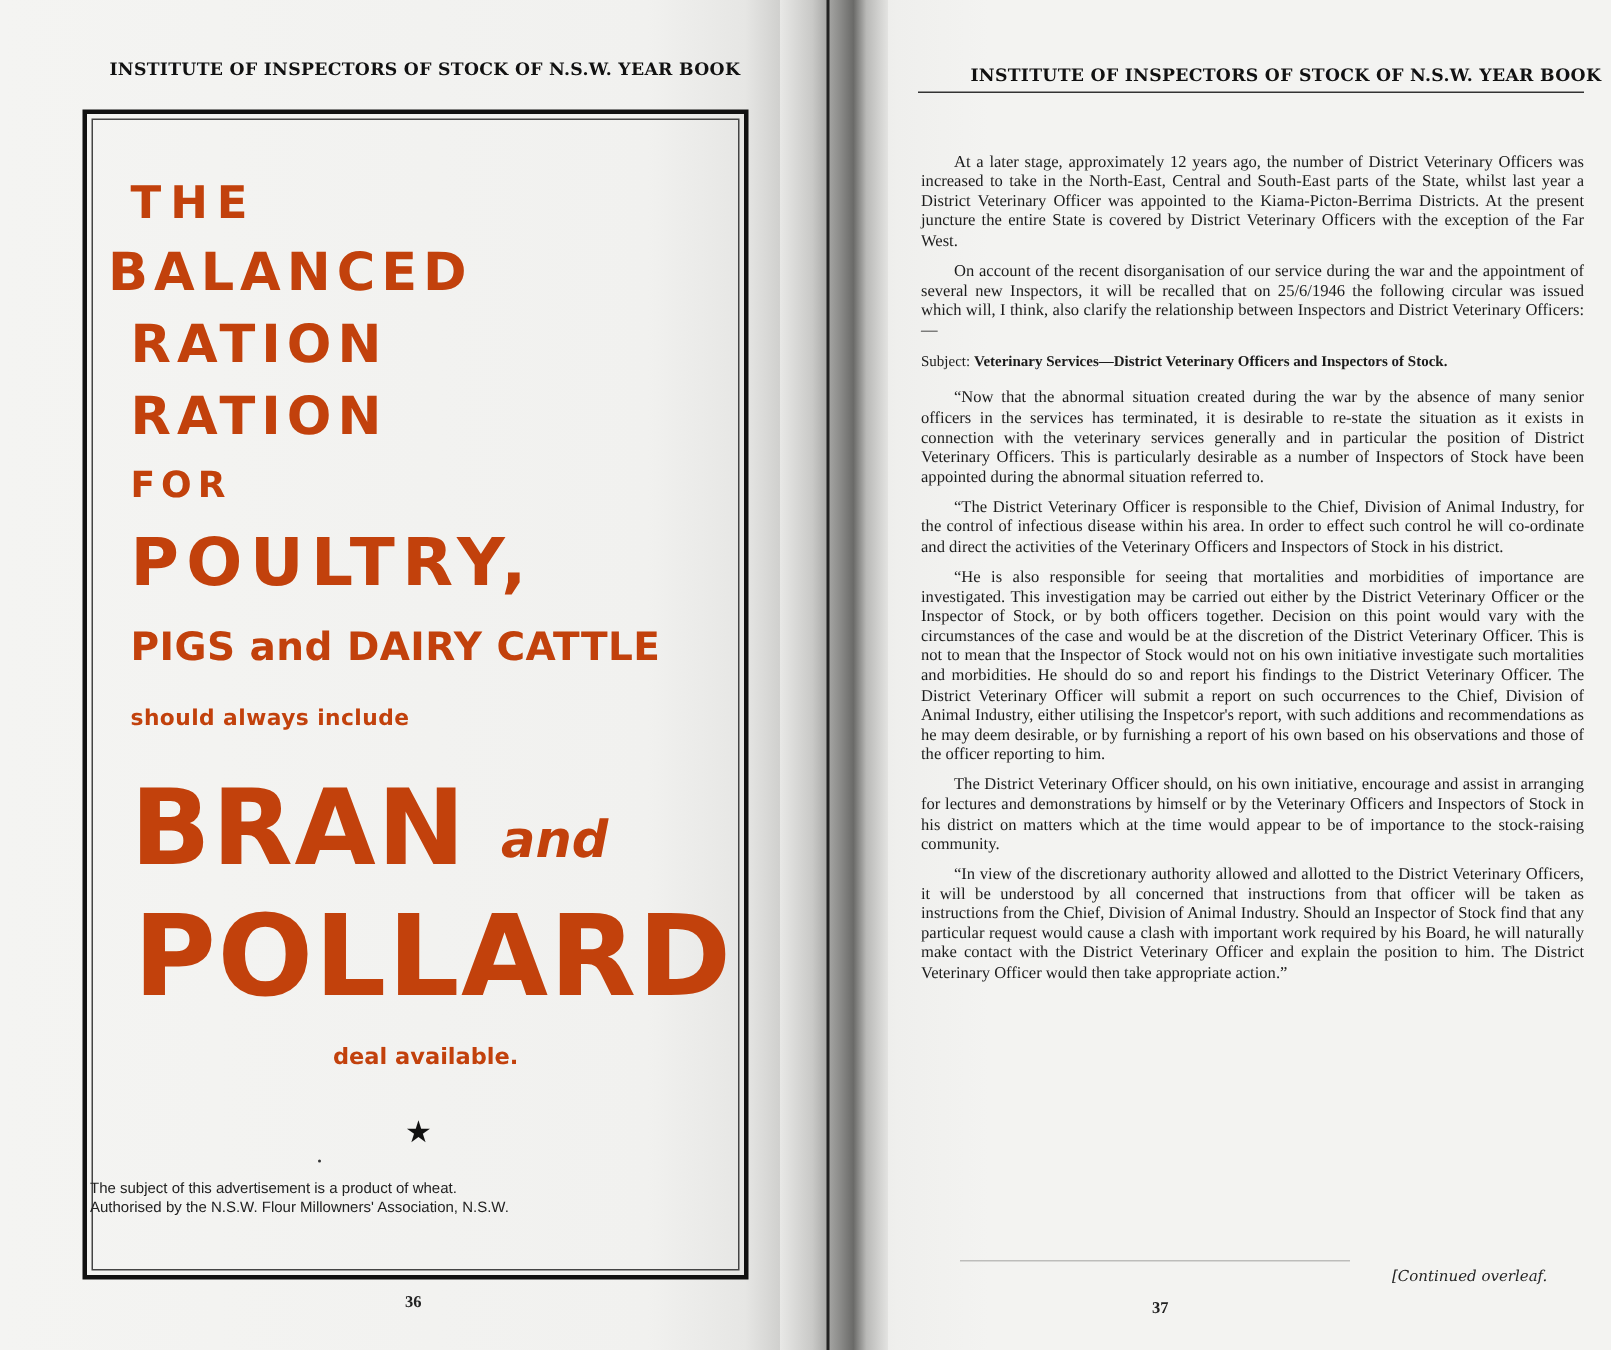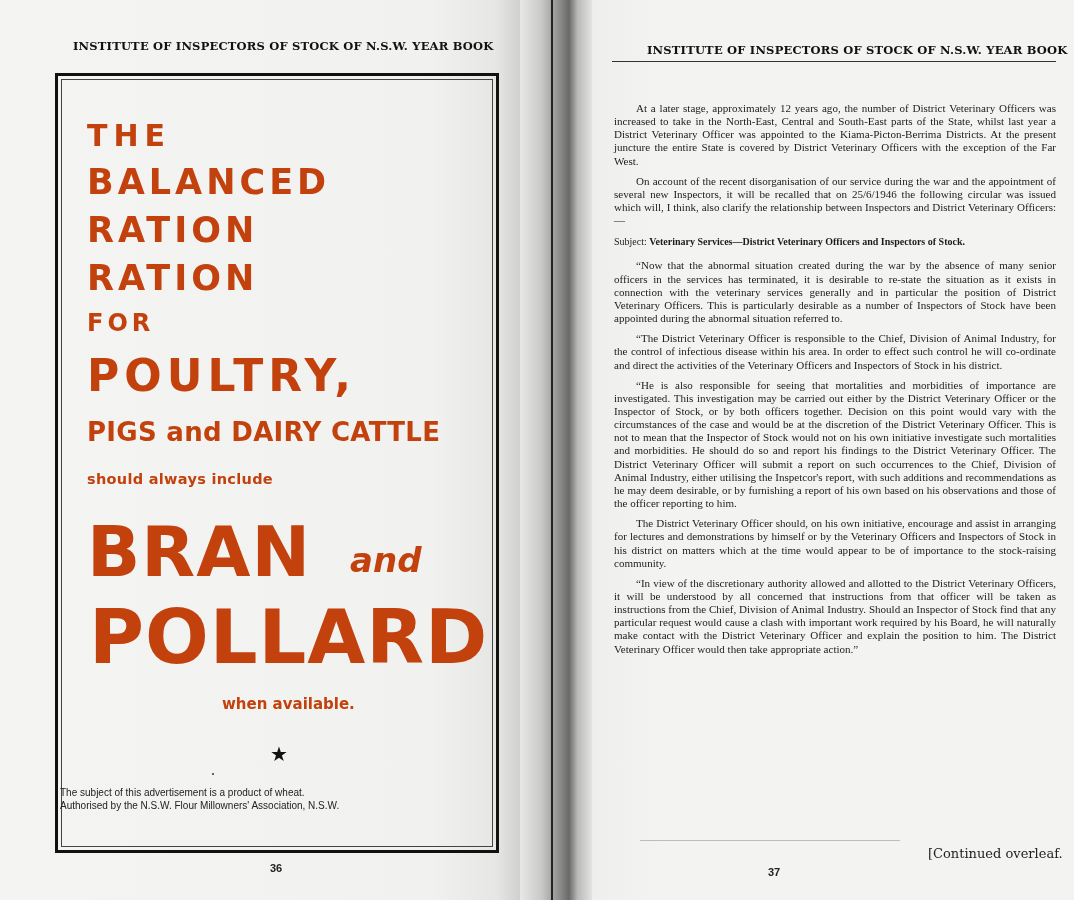--- a/index.html
+++ b/index.html
@@ -24,50 +24,50 @@
   .rh-left { left:41px; top:39px; }
   .rh-right { left:615px; top:43px; }
   .rh-rule { position:absolute; left:612px; top:61px; width:444px; height:1px; background:#333; }
 
   
   .ad-frame { position:absolute; left:55px; top:73px; width:444px; height:780px;
     border:3px solid #111; box-sizing:border-box; }
   .ad-inner { position:absolute; left:3px; top:3px; right:3px; bottom:3px; border:1px solid #444; }
   .ad-text { position:absolute; font-family:"DejaVu Sans", sans-serif; font-weight:bold; color:#c2410c; white-space:nowrap; line-height:1; }
   .t-the     { left:87px;  top:121px; font-size:30px; letter-spacing:6px; }
-  .t-bal     { left:87px;  top:165px; font-size:35px; letter-spacing:4px; }
+  .t-bal     { left:72px;  top:165px; font-size:35px; letter-spacing:4px; }
   .t-feed    { left:87px;  top:213px; font-size:35px; letter-spacing:4px; }
   .t-ration  { left:87px;  top:261px; font-size:35px; letter-spacing:4px; }
   .t-for     { left:87px;  top:311px; font-size:24px; letter-spacing:4px; }
   .t-poultry { left:87px;  top:354px; font-size:44px; letter-spacing:5px; }
   .t-pigs    { left:87px;  top:419px; font-size:26px; letter-spacing:0.3px; }
   .t-should  { left:87px;  top:472px; font-size:14.5px; letter-spacing:0.3px; }
   .t-bran    { left:87px;  top:517px; font-size:70px; letter-spacing:1px; }
-  .t-and     { left:334px; top:543px; font-size:34px; font-style:italic;margin-left:16px; }
+  .t-and     { left:334px; top:543px; font-size:34px; font-style:italic; }
   .t-pollard { left:89px;  top:600px; font-size:75px; letter-spacing:1px; }
   .t-when    { left:222px; top:697px; font-size:15px; }
   .star { position:absolute; left:270px; top:744px; font-size:20px; color:#111; line-height:1; font-family:"DejaVu Sans", sans-serif; }
   .dot { position:absolute; left:212px; top:773px; width:2px; height:2px; background:#333; border-radius:50%; }
   .ad-foot { position:absolute; left:60px; width:440px; text-align:left; font-family:Liberation Sans, sans-serif; font-size:10px; color:#222; white-space:nowrap; }
   .af1 { top:787px; }
   .af2 { top:800px; }
 
-  .folio { position:absolute; font-family:Liberation Sans, sans-serif; font-weight:bold; font-size:11px; color:#222; }
+  .folio { position:absolute; font-family:Liberation Serif, serif; font-weight:bold; font-size:11px; color:#222; }
   .folio-left { left:270px; top:862px; }
   .folio-right { left:768px; top:866px; }
 
   
   .body-col { position:absolute; left:614px; top:72px; width:442px;
     font-family:Liberation Serif, serif; font-size:11.05px; line-height:13.15px;
     text-align:justify; color:#1c1c1c;margin-top:30px; }
   .body-col p { margin:0 0 7px 0; text-indent:22px; }
   .subject { text-align:left; margin:6px 0 9px 0; font-size:10px; line-height:16px; }
   .subject .subj-label { font-weight:normal; }
   .subject .subj-title { font-weight:bold; }
-  .continued { position:absolute; left:928px; top:846px; font-family:"DejaVu Serif", serif; font-size:13px; color:#222; white-space:nowrap; }
+  .continued { position:absolute; left:928px; top:846px; font-family:"DejaVu Serif", serif; font-style:italic; font-size:10px; color:#222; white-space:nowrap; }
   .foot-rule { position:absolute; left:640px; top:840px; width:260px; height:1px; background:#bdbdbb; }
 </style>
 </head>
 <body>
 
 <div class="page page-left"></div>
 <div class="page page-right"></div>
 <div class="gutter"></div>
 <div class="gutter-line"></div>
 
@@ -81,21 +81,21 @@
 <div class="ad-text t-bal">BALANCED</div>
 <div class="ad-text t-feed">RATION</div>
 <div class="ad-text t-ration">RATION</div>
 <div class="ad-text t-for">FOR</div>
 <div class="ad-text t-poultry">POULTRY,</div>
 <div class="ad-text t-pigs">PIGS and DAIRY CATTLE</div>
 <div class="ad-text t-should">should always include</div>
 <div class="ad-text t-bran">BRAN</div>
 <div class="ad-text t-and">and</div>
 <div class="ad-text t-pollard">POLLARD</div>
-<div class="ad-text t-when">when available.</div>
+<div class="ad-text t-when">deal available.</div>
 <div class="star">★</div>
 <div class="dot"></div>
 <div class="ad-foot af1">The subject of this advertisement is a product of wheat.</div>
 <div class="ad-foot af2">Authorised by the N.S.W. Flour Millowners' Association, N.S.W.</div>
 
 <div class="folio folio-left">36</div>
 
 <div class="running-head rh-right">INSTITUTE OF INSPECTORS OF STOCK OF N.S.W. YEAR BOOK</div>
 <div class="rh-rule"></div>
 

